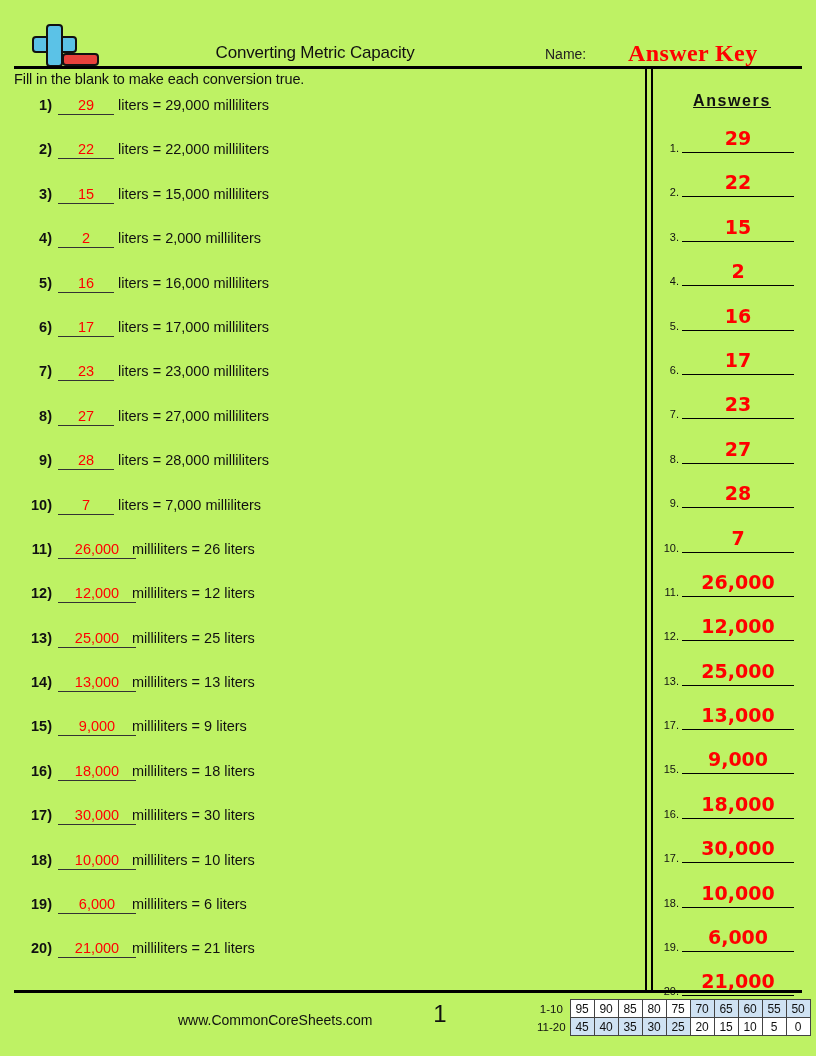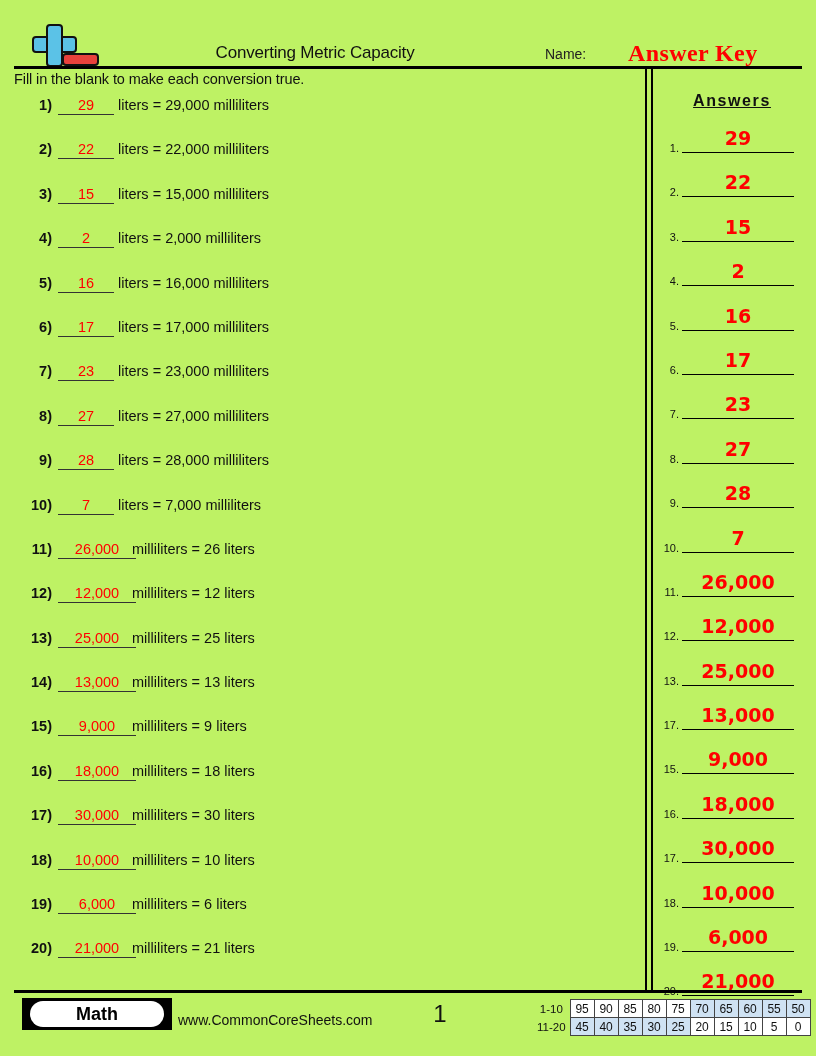--- a/index.html
+++ b/index.html
@@ -534,23 +534,20 @@
           <span class="a-line">6,000</span>
         </div>
         <div class="a-row">
           <span class="a-num">20.</span>
           <span class="a-line">21,000</span>
         </div>
       </div>
   </div>
 
   <div id="footer-rule"></div>
-  <div id="subject-badge">
-    <div class="pill">Math</div>
-  </div>
   <div id="site-url">www.CommonCoreSheets.com</div>
   <div id="page-number">1</div>
   <table id="score-table">
     <tbody>
         <tr>
           <td class="rng">1-10</td>
           <td class="cell">95</td>
           <td class="cell">90</td>
           <td class="cell">85</td>
           <td class="cell">80</td>

